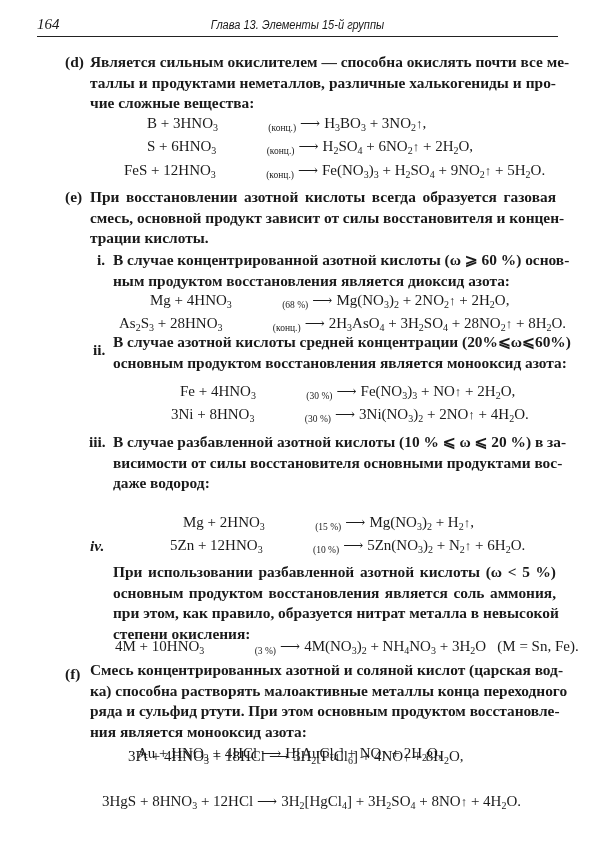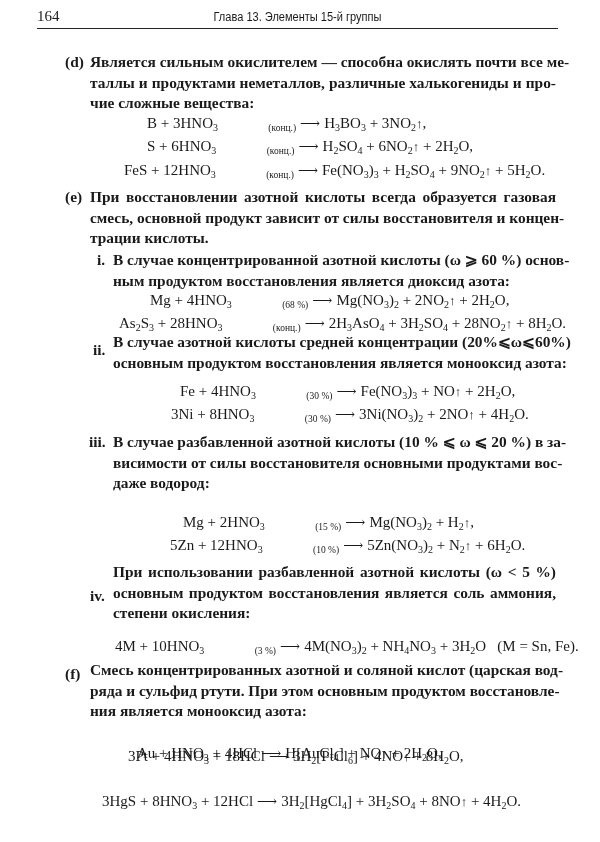--- a/index.html
+++ b/index.html
@@ -1,22 +1,23 @@
 <!DOCTYPE html>
 <html><head>
 <meta charset="utf-8">
 <style>
   html, body { margin: 0; padding: 0; }
   body {
     width: 600px; height: 842px; background: #ffffff; position: relative; overflow: hidden;
     font-family: "Liberation Serif", "DejaVu Serif", serif; color: #1a1a1a;
   }
   .header {
-    position: absolute; left: 37px; top: 8px; width: 521px; height: 20px;
+    position: absolute; left: 37px; top: 16px; width: 521px; height: 20px;
     border-bottom: 1.2px solid #222;
+    font-style: italic;
   }
   .page-num { position: absolute; left: 0; top: 0; font-size: 15px; }
   .running-title {
     position: absolute; left: 0; right: 0; top: 2px; text-align: center;
     font-family: "Liberation Sans", "DejaVu Sans", sans-serif; font-size: 12px; transform: scaleX(0.92);
   }
   .p {
     position: absolute; font-size: 15.4px; line-height: 20.5px; text-align: justify;
     font-weight: 600;
   }
@@ -74,29 +75,31 @@
 
 <span class="label" style="left:89px;top:432px;">iii.</span>
 <div class="p" style="left:113px;top:432px;width:443px;">
   <span class="line">В случае разбавленной азотной кислоты (10 % ⩽ ω ⩽ 20 %) в за-</span>
   <span class="line">висимости от силы восстановителя основными продуктами вос-</span>
   <span class="line last">даже водород:</span>
 </div>
 <div class="eq" style="left:183px;top:512px;">Mg + 2HNO<sub>3</sub><sub class="cond">&nbsp;(15 %)</sub><span class="arrow">⟶</span>Mg(NO<sub>3</sub>)<sub>2</sub> + H<sub>2</sub><span class="up">↑</span>,</div>
 <div class="eq" style="left:170px;top:535px;">5Zn + 12HNO<sub>3</sub><sub class="cond">&nbsp;(10 %)</sub><span class="arrow">⟶</span>5Zn(NO<sub>3</sub>)<sub>2</sub> + N<sub>2</sub><span class="up">↑</span> + 6H<sub>2</sub>O.</div>
 
-<span class="label" style="left:90px;top:586px;">iv.</span>
+<span class="label" style="left:90px;top:536px;font-style:italic;">iv.</span>
 <div class="p" style="left:113px;top:562px;width:443px;">
   <span class="line">При использовании разбавленной азотной кислоты (ω &lt; 5 %)</span>
   <span class="line">основным продуктом восстановления является соль аммония,</span>
+  <span class="line">при этом, как правило, образуется нитрат металла в невысокой</span>
   <span class="line last">степени окисления:</span>
 </div>
 <div class="eq" style="left:115px;top:636px;">4M + 10HNO<sub>3</sub><sub class="cond">&nbsp;(3 %)</sub><span class="arrow">⟶</span>4M(NO<sub>3</sub>)<sub>2</sub> + NH<sub>4</sub>NO<sub>3</sub> + 3H<sub>2</sub>O &nbsp;&nbsp;(M = Sn, Fe).</div>
 
 <span class="label" style="left:65px;top:664px;">(f)</span>
 <div class="p" style="left:90px;top:640px;width:466px;margin-top:20px;">
   <span class="line">Смесь концентрированных азотной и соляной кислот (царская вод-</span>
+  <span class="line">ка) способна растворять малоактивные металлы конца переходного</span>
   <span class="line">ряда и сульфид ртути. При этом основным продуктом восстановле-</span>
   <span class="line last">ния является монооксид азота:</span>
 </div>
 <div class="eq" style="left:137px;top:743px;text-align:right;">Au + HNO<sub>3</sub> + 4HCl<span class="arrow">⟶</span>H[AuCl<sub>4</sub>] + NO<span class="up">↑</span> + 2H<sub>2</sub>O,</div>
 <div class="eq" style="left:116px;top:746px;margin-left:12px;">3Pt + 4HNO<sub>3</sub> + 18HCl<span class="arrow">⟶</span>3H<sub>2</sub>[PtCl<sub>6</sub>] + 4NO<span class="up">↑</span> + 8H<sub>2</sub>O,</div>
 <div class="eq" style="left:102px;top:791px;">3HgS + 8HNO<sub>3</sub> + 12HCl<span class="arrow">⟶</span>3H<sub>2</sub>[HgCl<sub>4</sub>] + 3H<sub>2</sub>SO<sub>4</sub> + 8NO<span class="up">↑</span> + 4H<sub>2</sub>O.</div>
 
 </body></html>

